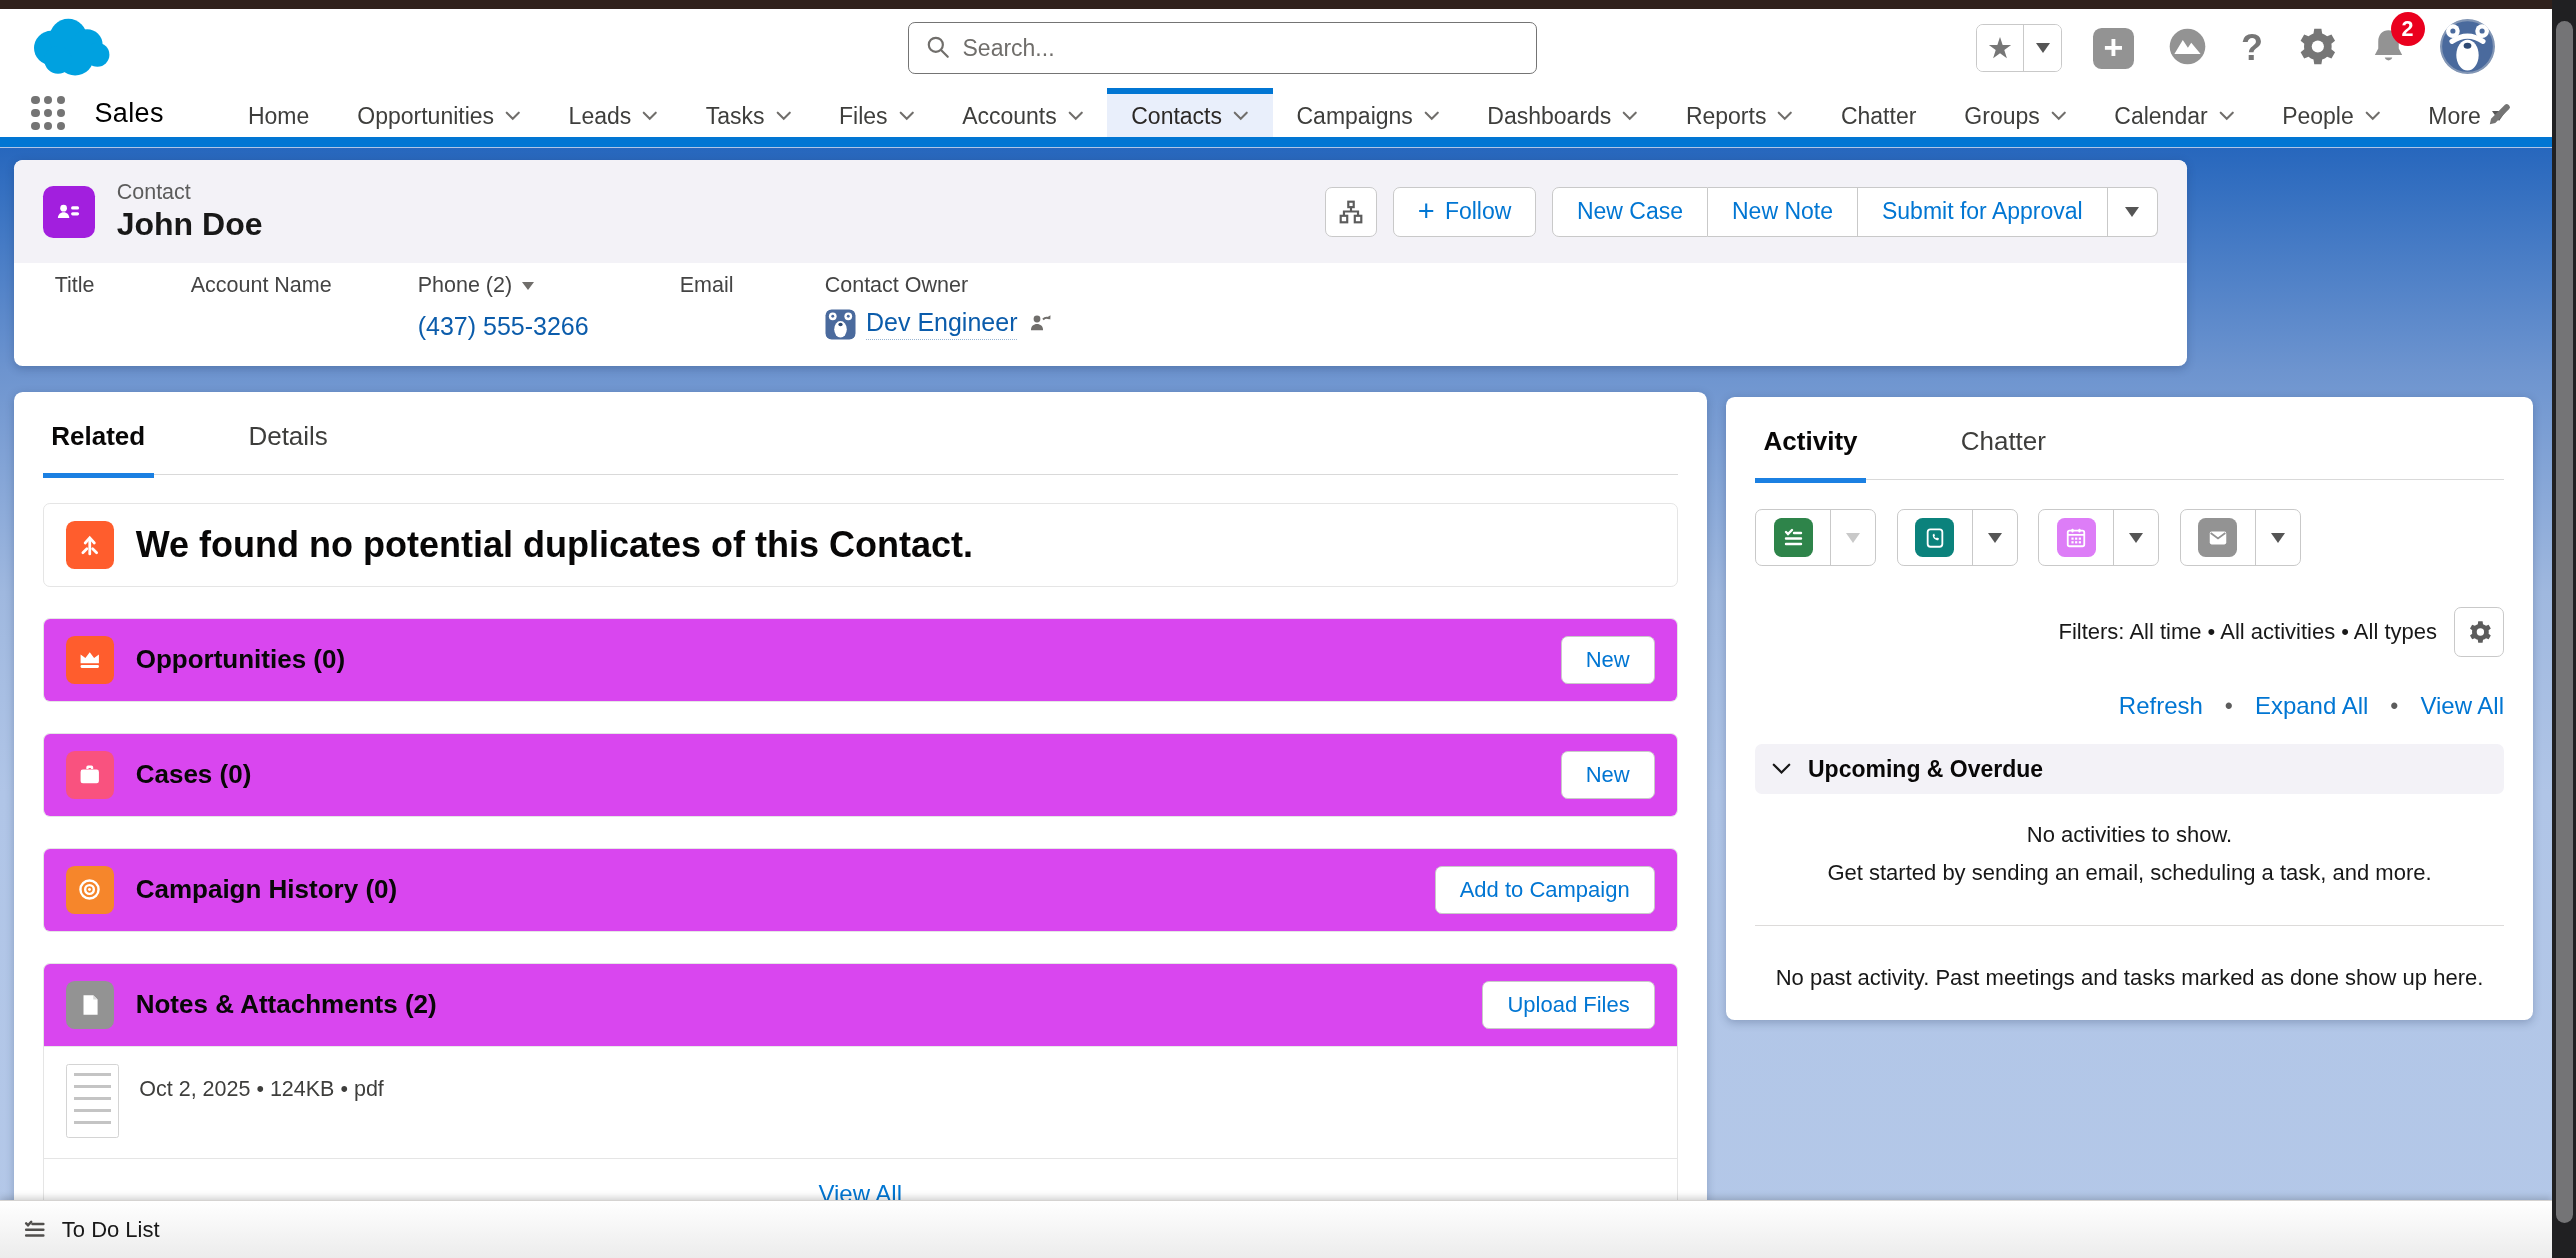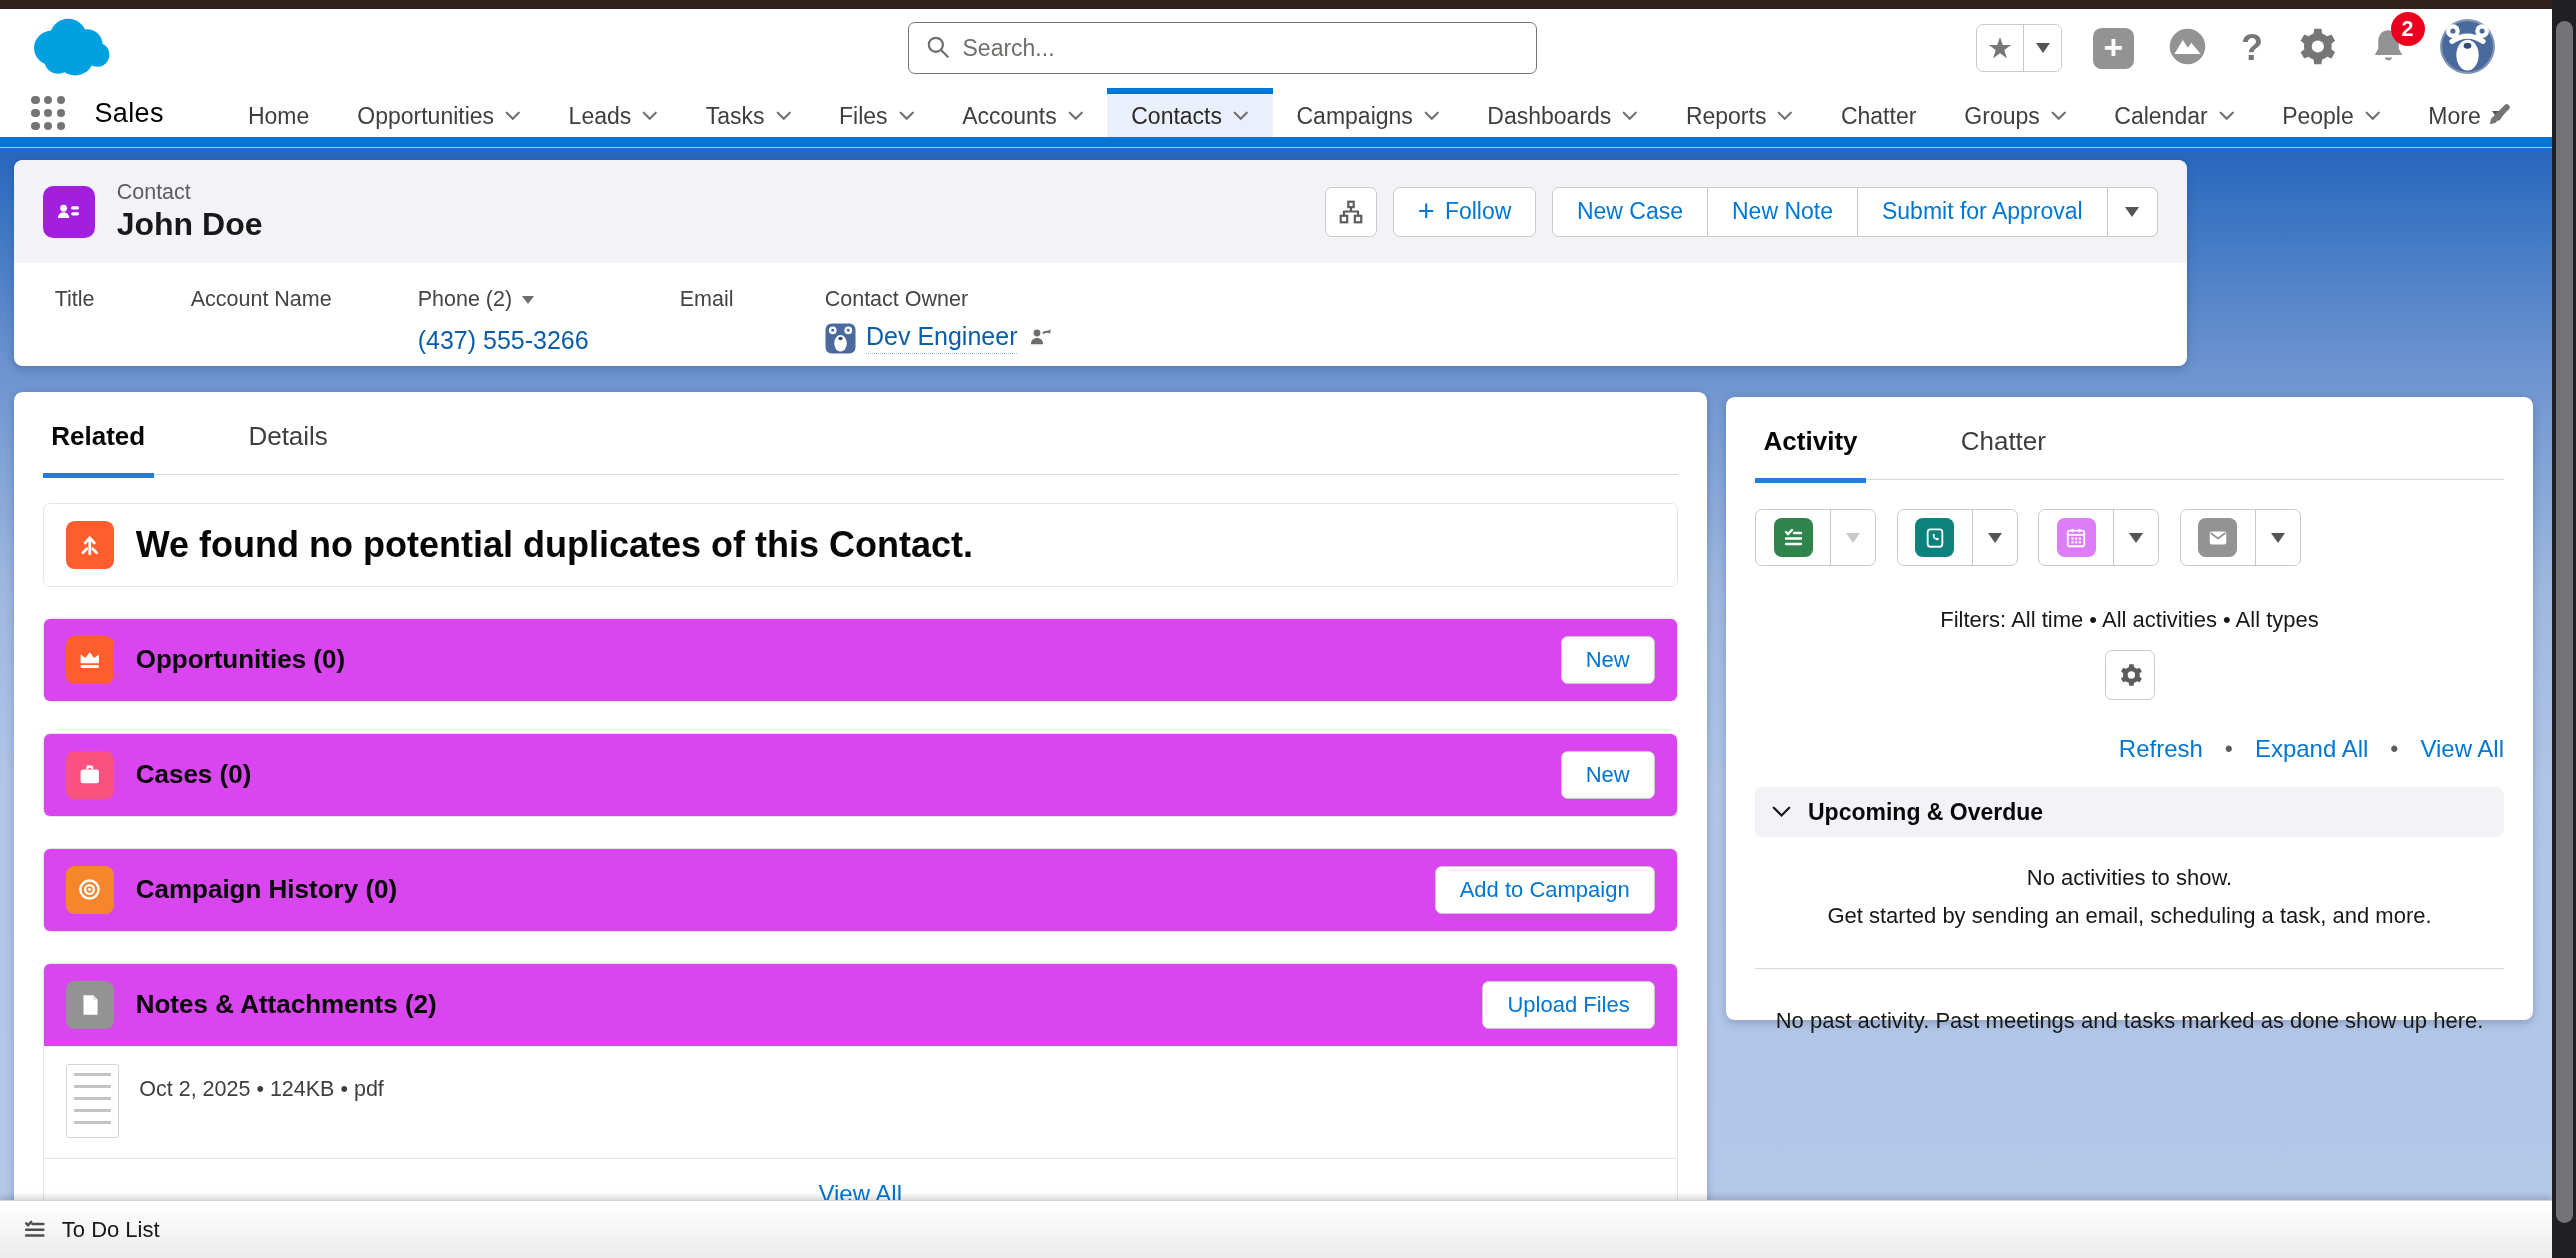--- a/index.html
+++ b/index.html
@@ -52,21 +52,21 @@
   .header-actions { margin-left:auto; display:flex; align-items:center; gap:15.5px; }
   .icon-btn { width:52px; height:50px; border:1.7px solid #C9C9C9; border-radius:6.9px; background:#fff; display:flex; align-items:center; justify-content:center; }
   .btn { height:50px; border:1.7px solid #C9C9C9; border-radius:6.9px; background:#fff; color:#0176D3; font-size:23px; display:flex; align-items:center; justify-content:center; padding:0 24px; white-space:nowrap; font-family:inherit; }
   .btn .plus { font-size:29px; margin-right:10.3px; font-weight:400; }
   .btn-group { display:flex; }
   .btn-group .btn { border-radius:0; border-left-width:0; }
   .btn-group .btn:first-child { border-radius:6.9px 0 0 6.9px; border-left-width:1.7px; }
   .btn-group .seg-caret { width:50px; height:50px; border:1.7px solid #C9C9C9; border-left-width:0; border-radius:0 6.9px 6.9px 0; background:#fff; display:flex; align-items:center; justify-content:center; }
 
   .record-fields { position:relative; height:103px; }
-  .fld { position:absolute; top:24px; }
+  .fld { position:absolute; top:10px; }
   .fld-label { font-size:21.5px; color:#444; display:flex; align-items:center; gap:10.3px; }
   .fld-caret { width:0; height:0; border-left:6.9px solid transparent; border-right:6.9px solid transparent; border-top:8.6px solid #706E6B; }
   .fld-value { margin-top:13.7px; font-size:25px; color:#0B5CAB; }
   .owner-row { display:flex; align-items:center; gap:10.3px; margin-top:10.3px; }
   .mini-avatar { width:31px; height:31px; border-radius:6.9px; }
   .owner-link { font-size:25px; color:#0B5CAB; border-bottom:1.7px dotted #9bb5d1; padding-bottom:1.7px; }
 
   
   .related-panel { position:absolute; left:13.7px; top:392px; width:1693px; height:867px; border-radius:8.6px 8.6px 0 0; padding:0 29px; }
   .tabs { display:flex; border-bottom:1.7px solid #D9D9D9; padding-top:29px; }
@@ -88,21 +88,21 @@
   .viewall-row { border-top:1.7px solid #E5E5E5; text-align:center; padding:20.6px 0 26px 0; }
   .link { color:#0176D3; font-size:24px; }
 
   
   .activity-panel { position:absolute; left:1726px; top:397px; width:807px; height:623px; padding:0 29px; }
   .composer-row { margin-top:29px; display:flex; gap:20.6px; }
   .split-btn { display:flex; border:1.7px solid #C9C9C9; border-radius:6.9px; overflow:hidden; height:57px; background:#fff; }
   .split-main { width:74px; display:flex; align-items:center; justify-content:center; }
   .split-caret { width:45px; display:flex; align-items:center; justify-content:center; border-left:1.7px solid #C9C9C9; }
   .tile { width:39px; height:39px; border-radius:7.7px; display:flex; align-items:center; justify-content:center; }
-  .filters-row { margin-top:41px; display:flex; justify-content:flex-end; align-items:center; gap:17px;flex-direction:column; }
+  .filters-row { margin-top:41px; display:flex; justify-content:flex-end; align-items:center; gap:17px; }
   .filters-text { font-size:22px; color:#181818; }
   .gear-btn { width:50px; height:50px; border:1.7px solid #C9C9C9; border-radius:6.9px; background:#fff; display:flex; align-items:center; justify-content:center; }
   .links-row { margin-top:35px; display:flex; justify-content:flex-end; align-items:flex-end; gap:22px; font-size:23px; }
   .links-row .sep { color:#5C5C5C; }
   .section-banner { margin-top:24px; background:#F3F2F7; border-radius:6.9px; height:50px; display:flex; align-items:center; gap:17px; padding:0 17px; }
   .section-title { font-size:23px; font-weight:bold; color:#080707; }
   .empty-line { text-align:center; font-size:22px; color:#181818; }
   .empty-line.first { margin-top:27.5px; }
   .empty-line + .empty-line { margin-top:12px; }
   .divider { border-top:1.7px solid #DDDBDA; margin-top:39px; }

